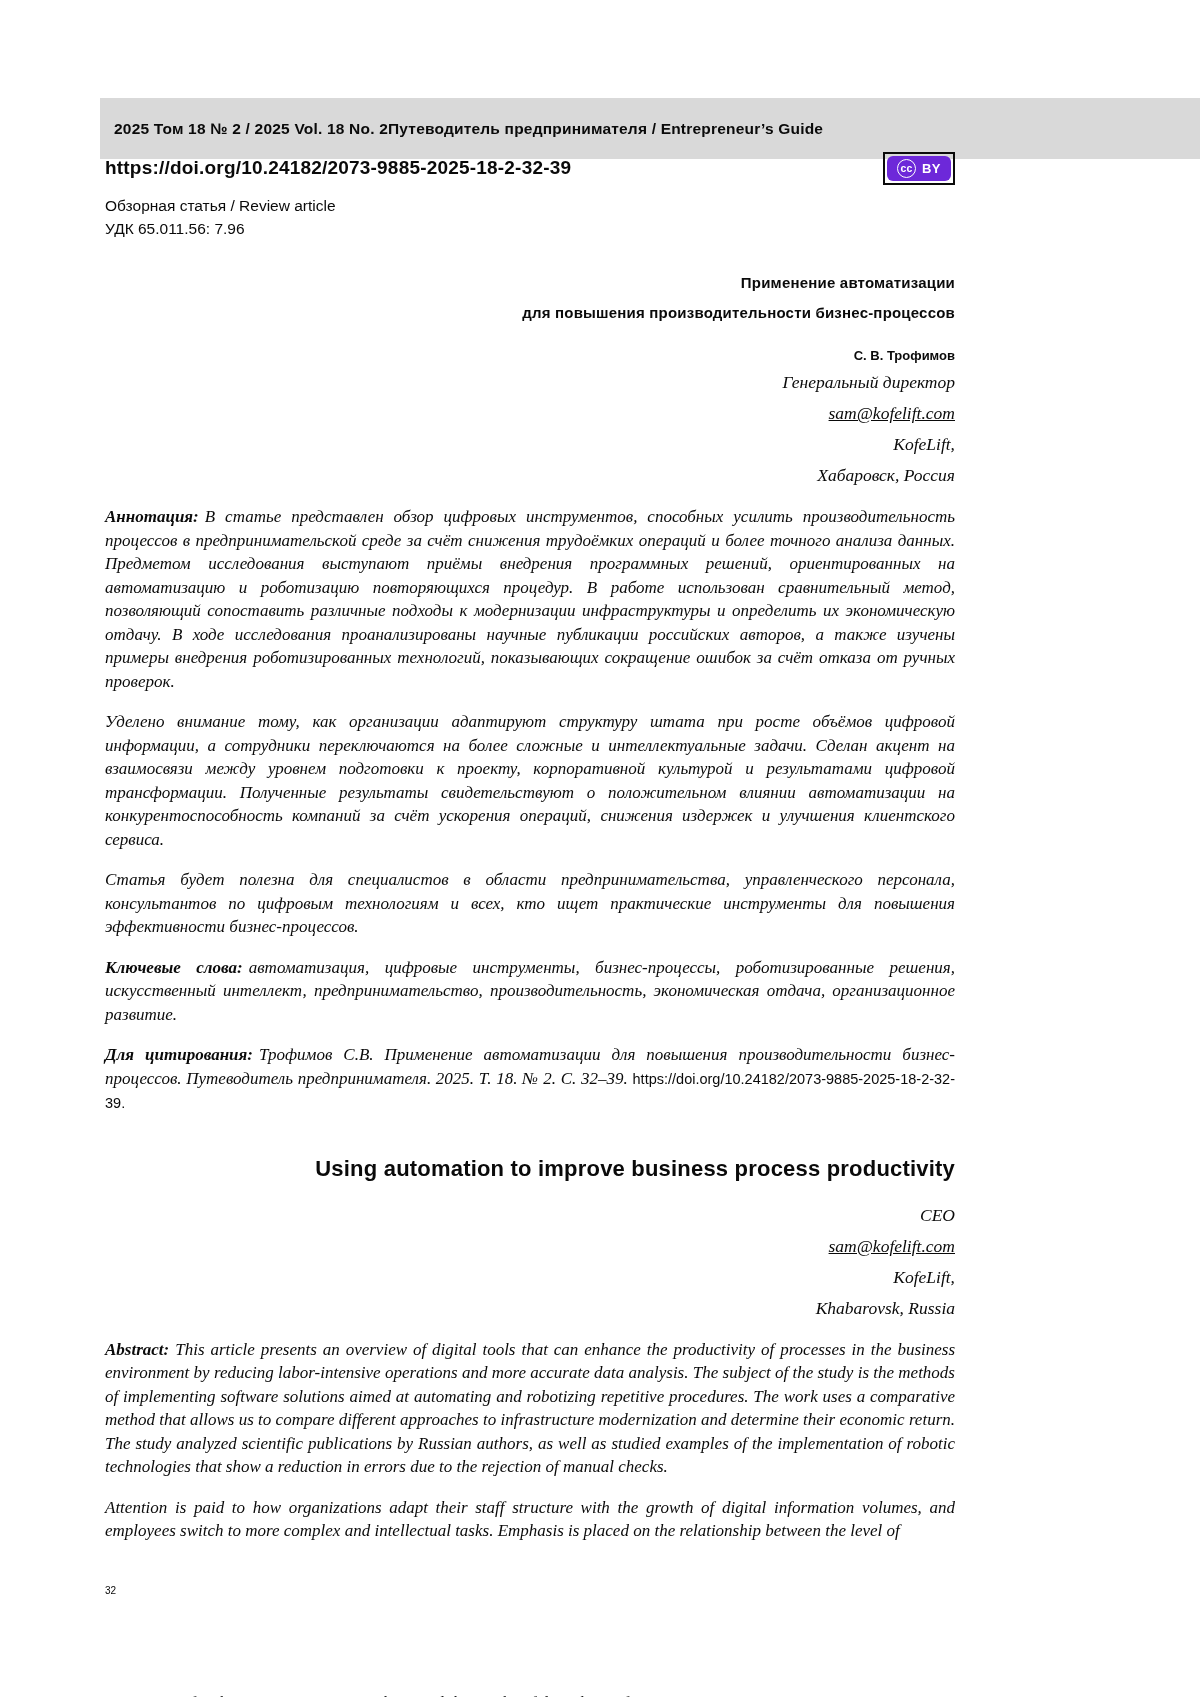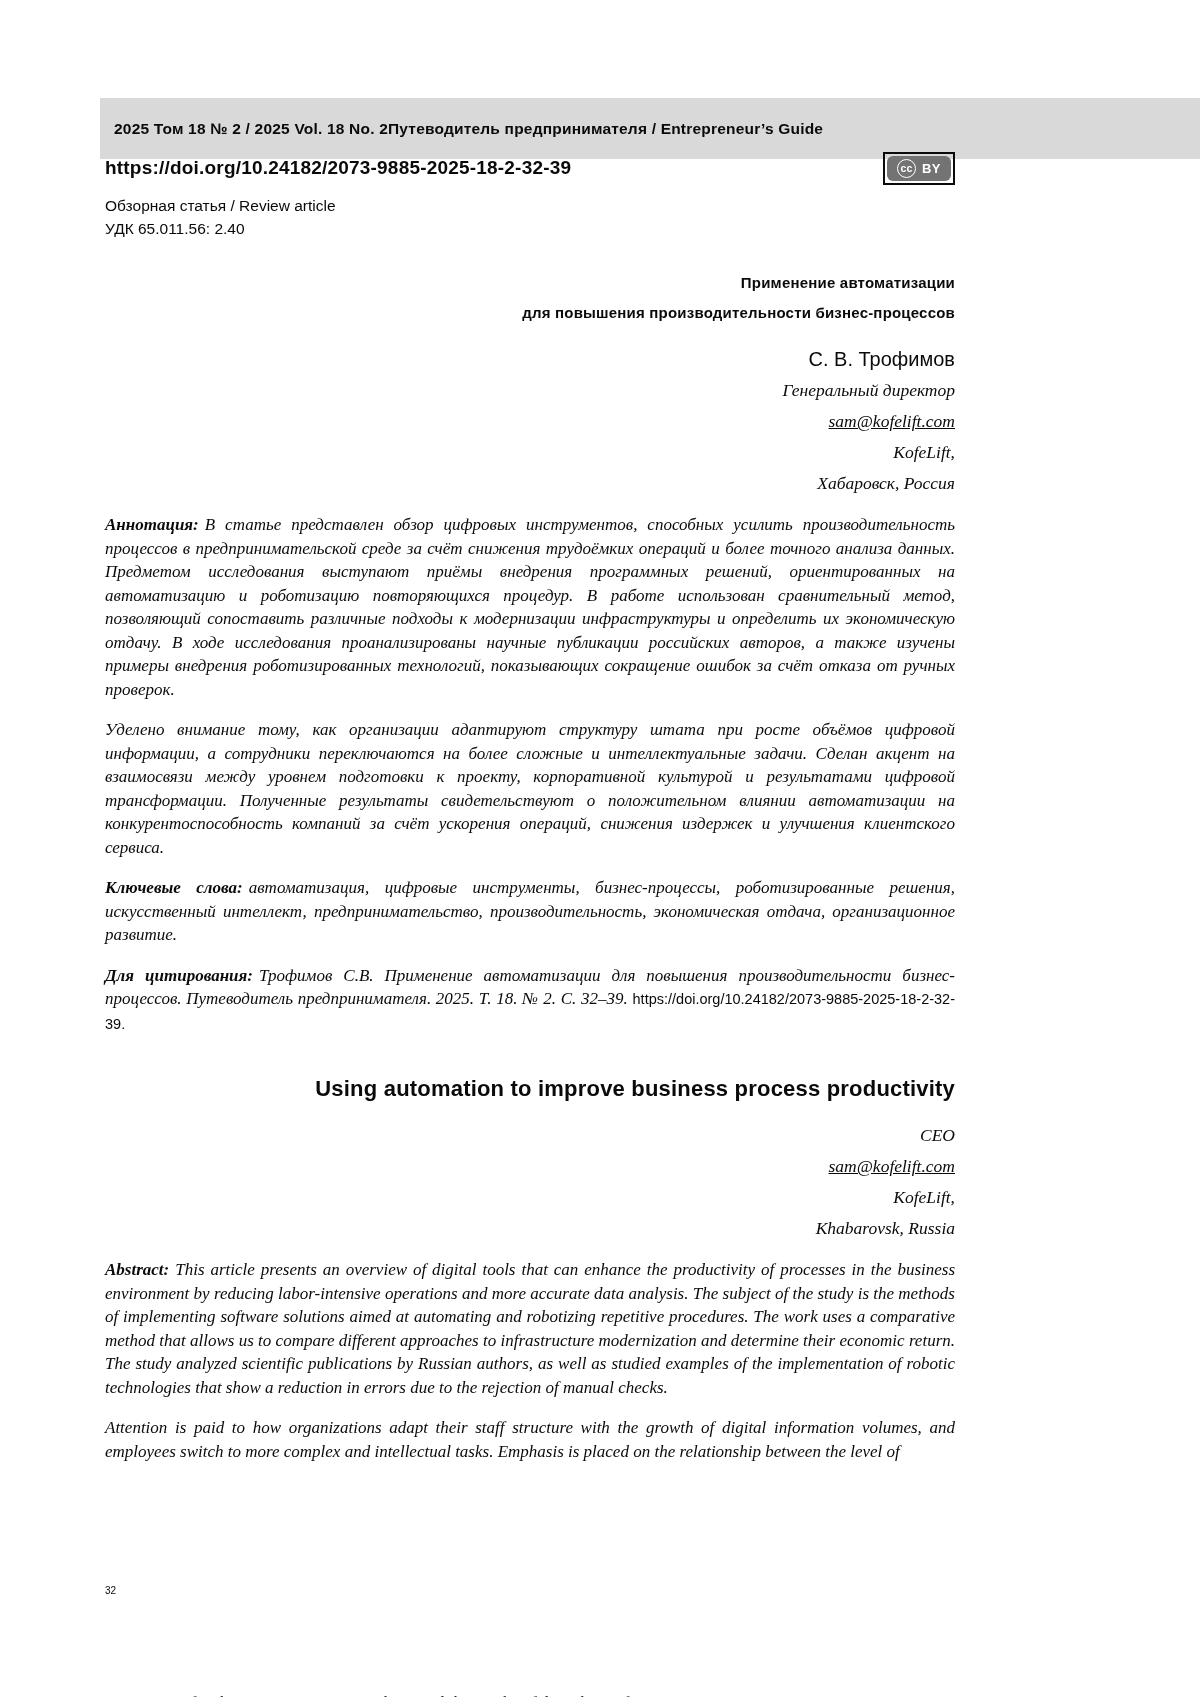--- a/index.html
+++ b/index.html
@@ -11,38 +11,38 @@
   .header-bar{position:absolute;left:100px;top:75px;width:1142px;height:61px;
       background:#d9d9d9;display:flex;align-items:center;justify-content:flex-start;
       box-sizing:border-box;padding:0 157px 0 14px;margin-top:23px;}
   .header-bar span{font-weight:bold;font-size:15.5px;letter-spacing:.2px;white-space:nowrap;}
 
   
   .doi-row{position:absolute;left:105px;top:148px;width:850px;height:40px;
       display:flex;align-items:center;justify-content:space-between;}
   .doi-link{font-weight:bold;font-size:19px;letter-spacing:.2px;color:#0a0a0a;text-decoration:none;}
   .cc-outer{border:2px solid #0a0a0a;padding:2px;display:inline-flex;}
-  .cc-inner{background:#737373;color:#fff;border-radius:6px;display:flex;align-items:center;
+  .cc-inner{background:#6d28d9;color:#fff;border-radius:6px;display:flex;align-items:center;
       gap:6px;padding:3px 10px;justify-content:space-between;}
   .cc-circle{width:17px;height:17px;border:1.6px solid #fff;border-radius:50%;
       display:flex;align-items:center;justify-content:center;
       font-size:10.5px;font-weight:bold;line-height:1;}
   .cc-by{font-size:13px;font-weight:bold;letter-spacing:.5px;}
 
   
   .meta{position:absolute;left:105px;top:194px;font-size:15.5px;line-height:23px;}
 
   
   .content{position:absolute;left:105px;top:268px;width:850px;}
 
   .title-ru{font-weight:bold;font-size:15px;line-height:30px;text-align:right;letter-spacing:.2px;}
   .title-en{font-weight:bold;font-size:22px;line-height:30px;text-align:right;letter-spacing:.2px;margin-top:38px;}
 
   .author-block{text-align:right;margin-top:20px;}
-  .author-name{font-weight:normal;font-size:20px;}
+  .author-name{font-weight:bold;font-size:13px;}
   .serif-i{font-family:"Liberation Serif",serif;font-style:italic;font-size:17.5px;}
   .author-line{margin-top:8px;line-height:23px;}
   .email-link{color:#0a0a0a;text-decoration:underline;}
 
   .para{font-family:"Liberation Serif",serif;font-style:italic;font-size:17px;
       line-height:23.5px;text-align:justify;margin-top:13px;}
   .para .lbl{font-weight:bold;margin-right:6px;}
   .cite-doi{font-family:"Liberation Sans",sans-serif;font-style:normal;font-size:14.5px;}
 
   .footer-page-num{position:absolute;left:105px;top:1585px;font-size:10px;font-weight:normal;}
@@ -66,21 +66,21 @@
     <span class="cc-outer">
       <span class="cc-inner">
         <span class="cc-circle">cc</span>
         <span class="cc-by">BY</span>
       </span>
     </span>
   </div>
 
   <div class="meta">
     <div>Обзорная статья / Review article</div>
-    <div>УДК 65.011.56: 2.40</div>
+    <div>УДК 65.011.56: 7.96</div>
   </div>
 
   <div class="content">
 
     <div class="title-ru">
       <div>Применение автоматизации</div>
       <div>для повышения производительности бизнес-процессов</div>
     </div>
 
     <div class="author-block">
@@ -88,20 +88,21 @@
       <div class="author-line serif-i">Генеральный директор</div>
       <div class="author-line serif-i"><a class="email-link" href="#">sam@kofelift.com</a></div>
       <div class="author-line serif-i">KofeLift,</div>
       <div class="author-line serif-i">Хабаровск, Россия</div>
     </div>
 
     <p class="para" style="margin-top:18px;">
       <span class="lbl">Аннотация:</span><span>В статье представлен обзор цифровых инструментов, способных усилить производительность процессов в предпринимательской среде за счёт снижения трудоёмких операций и более точного анализа данных. Предметом исследования выступают приёмы внедрения программных решений, ориентированных на автоматизацию и роботизацию повторяющихся процедур. В работе использован сравнительный метод, позволяющий сопоставить различные подходы к модернизации инфраструктуры и определить их экономическую отдачу. В ходе исследования проанализированы научные публикации российских авторов, а также изучены примеры внедрения роботизированных технологий, показывающих сокращение ошибок за счёт отказа от ручных проверок.</span>
     </p>
     <p class="para">Уделено внимание тому, как организации адаптируют структуру штата при росте объёмов цифровой информации, а сотрудники переключаются на более сложные и интеллектуальные задачи. Сделан акцент на взаимосвязи между уровнем подготовки к проекту, корпоративной культурой и результатами цифровой трансформации. Полученные результаты свидетельствуют о положительном влиянии автоматизации на конкурентоспособность компаний за счёт ускорения операций, снижения издержек и улучшения клиентского сервиса.</p>
+    <p class="para">Статья будет полезна для специалистов в области предпринимательства, управленческого персонала, консультантов по цифровым технологиям и всех, кто ищет практические инструменты для повышения эффективности бизнес-процессов.</p>
 
     <p class="para">
       <span class="lbl">Ключевые слова:</span><span>автоматизация, цифровые инструменты, бизнес-процессы, роботизированные решения, искусственный интеллект, предпринимательство, производительность, экономическая отдача, организационное развитие.</span>
     </p>
 
     <p class="para">
       <span class="lbl">Для цитирования:</span><span>Трофимов С.В. Применение автоматизации для повышения производительности бизнес-процессов. Путеводитель предпринимателя. 2025. Т. 18. № 2. С. 32–39.</span> <span class="cite-doi">https://doi.org/10.24182/2073-9885-2025-18-2-32-39.</span>
     </p>
 
     <div class="title-en">Using automation to improve business process productivity</div>

